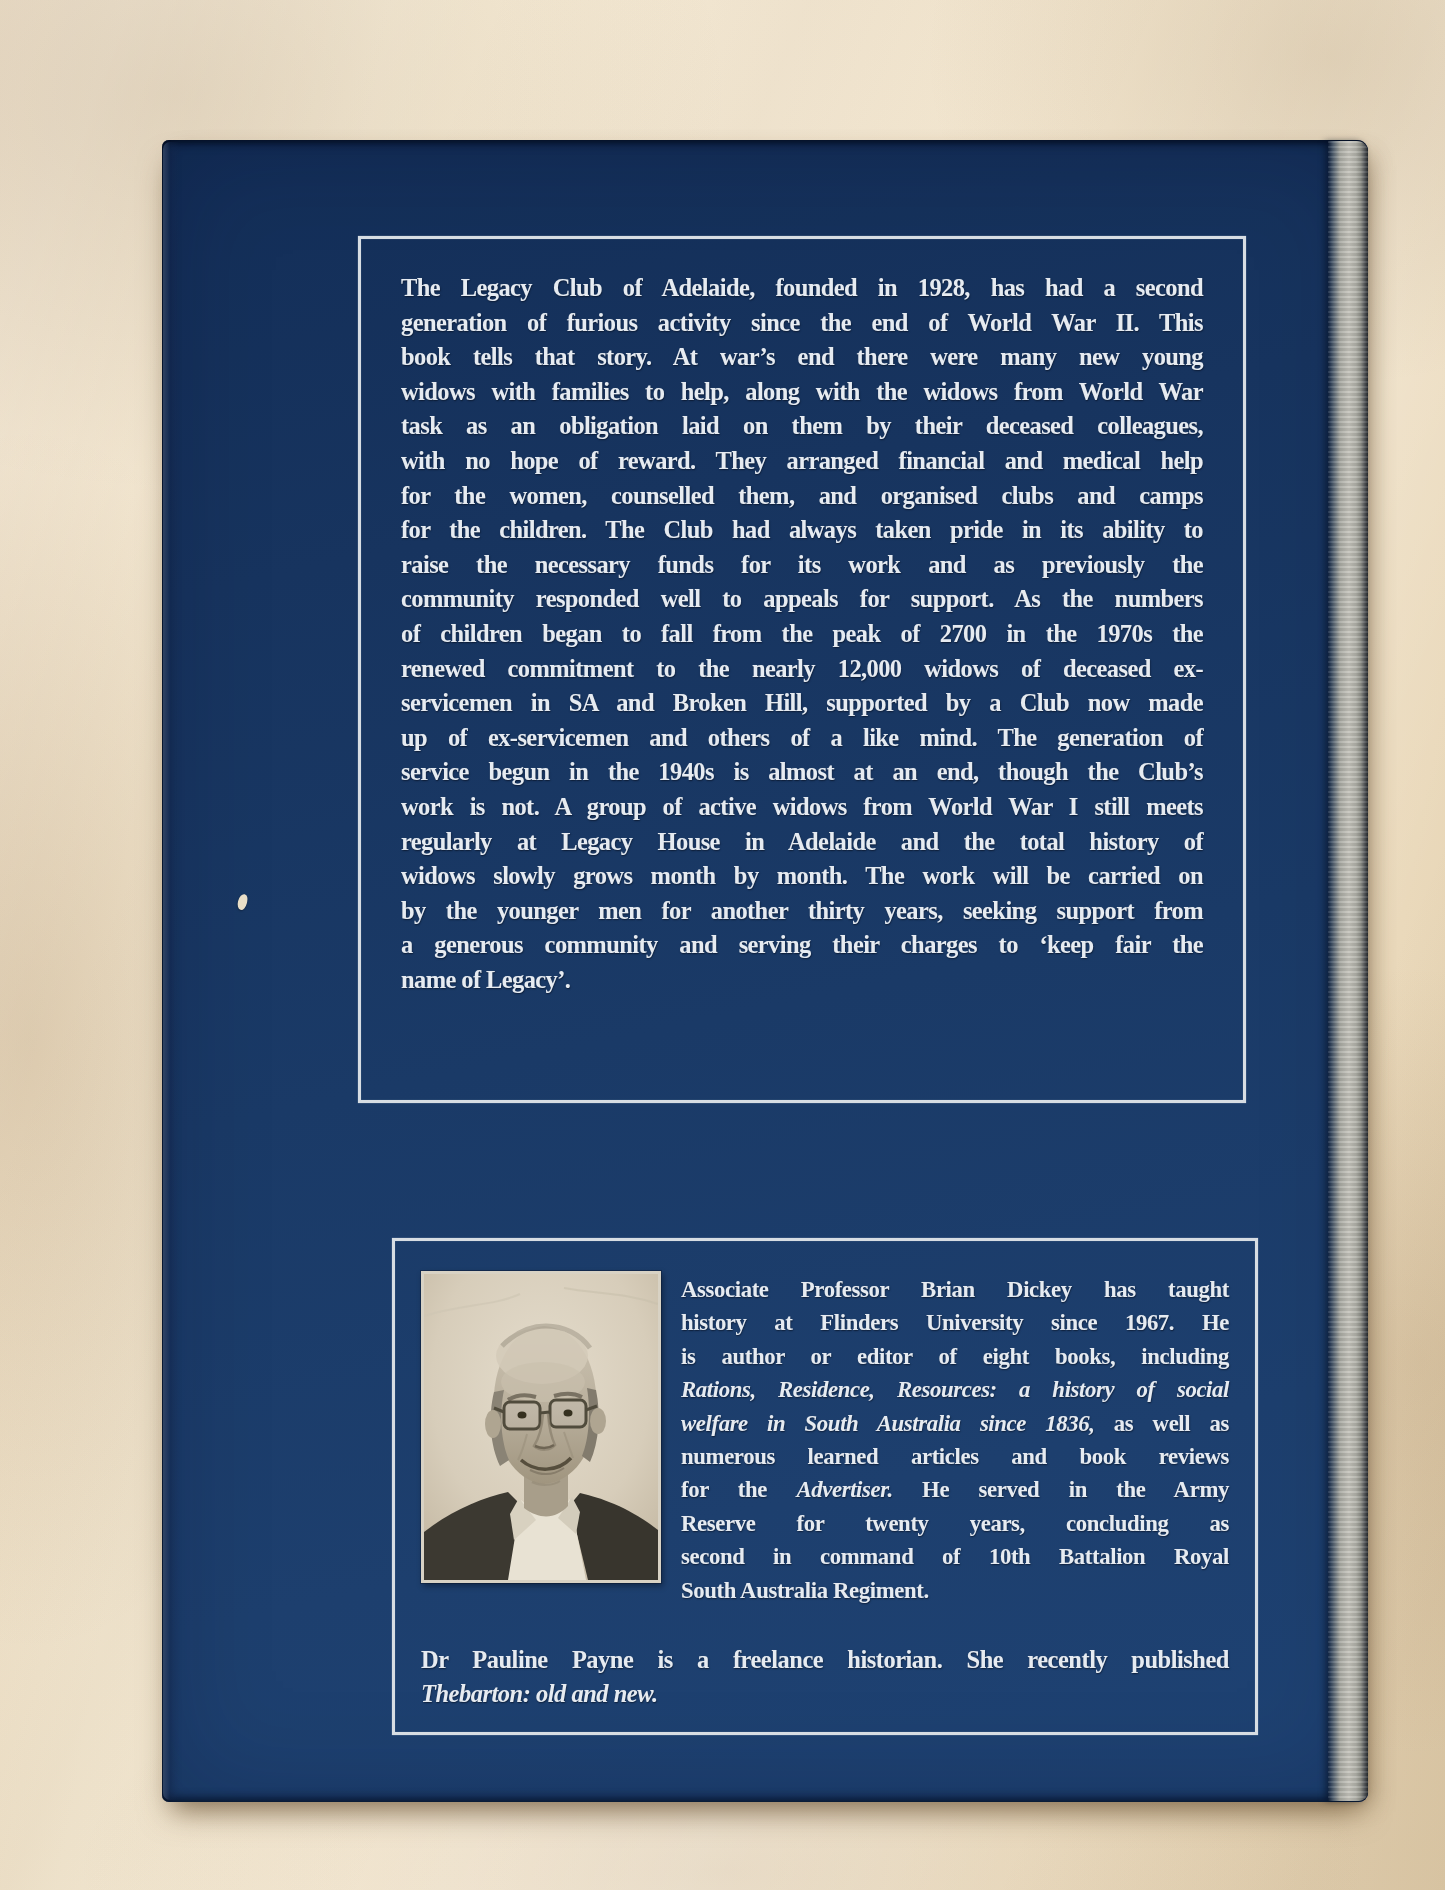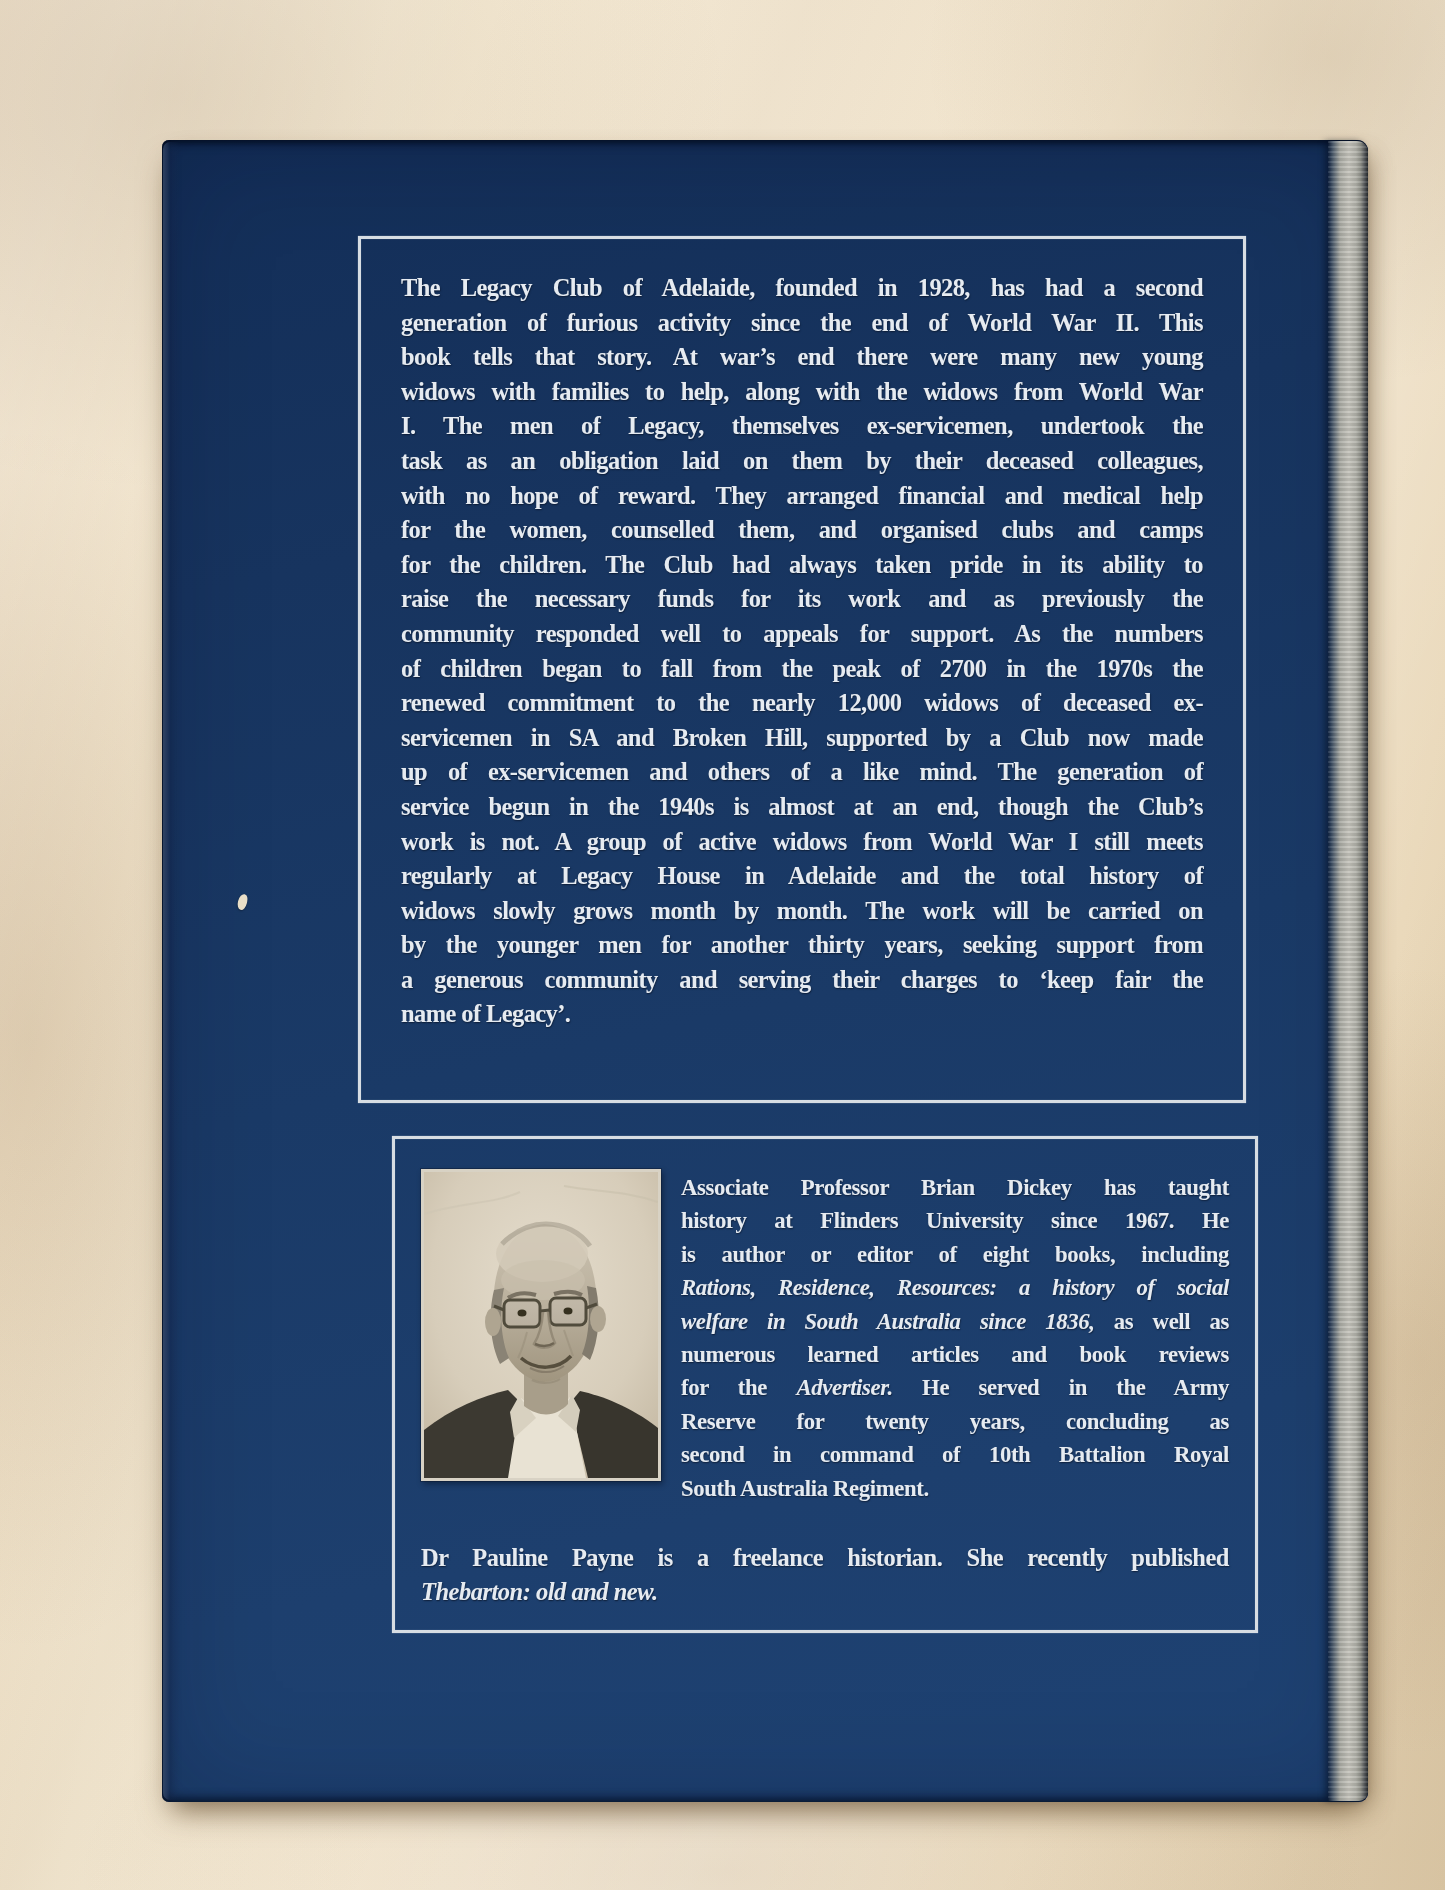--- a/index.html
+++ b/index.html
@@ -45,21 +45,21 @@
   .chip{ 
     position:absolute;left:76px;top:754px;width:9px;height:16px;
     background:#ead fill;background:#e9dfc8;border-radius:55% 45% 50% 50%;
     transform:rotate(14deg);box-shadow:0 1px 2px rgba(0,0,0,0.35);
   }
   .box{
     position:absolute;border:3px solid #d7dde3;box-sizing:border-box;
     box-shadow:0 0 1px rgba(230,238,245,0.6), inset 0 0 1px rgba(230,238,245,0.5);
   }
   .box1{left:196px;top:96px;width:888px;height:867px;padding:32px 40px 30px 40px;}
-  .box2{left:230px;top:996px;width:866px;height:497px;padding:30px 26px 22px 26px;}
+  .box2{left:230px;top:1098px;width:866px;height:497px;padding:30px 26px 22px 26px;}
   .line{
     color:#e6ebf1;text-align:justify;text-align-last:justify;
     text-shadow:0.5px 1px 1.5px rgba(3,11,26,0.65), 0 0 1px rgba(210,225,240,0.25);
     font-weight:bold;
   }
   .lines .line:last-child{text-align-last:left;}
   .blurb .line{font-size:24.5px;line-height:34.6px;letter-spacing:-0.6px;}
   .bio .line{font-size:22.8px;line-height:33.4px;letter-spacing:-0.4px;}
   .payne .line{font-size:24.5px;line-height:34px;letter-spacing:-0.5px;}
   .it{font-style:italic;}
@@ -82,21 +82,20 @@
     <div class="pages-edge"></div>
     <div class="chip"></div>
 
     <section class="box box1">
       <div class="lines blurb">
 
       <div class="line">The Legacy Club of Adelaide, founded in 1928, has had a second</div>
           <div class="line">generation of furious activity since the end of World War II. This</div>
           <div class="line">book tells that story. At war’s end there were many new young</div>
           <div class="line">widows with families to help, along with the widows from World War</div>
-          <div class="line">I. The men of Legacy, themselves ex-servicemen, undertook the</div>
           <div class="line">task as an obligation laid on them by their deceased colleagues,</div>
           <div class="line">with no hope of reward. They arranged financial and medical help</div>
           <div class="line">for the women, counselled them, and organised clubs and camps</div>
           <div class="line">for the children. The Club had always taken pride in its ability to</div>
           <div class="line">raise the necessary funds for its work and as previously the</div>
           <div class="line">community responded well to appeals for support. As the numbers</div>
           <div class="line">of children began to fall from the peak of 2700 in the 1970s the</div>
           <div class="line">renewed commitment to the nearly 12,000 widows of deceased ex-</div>
           <div class="line">servicemen in SA and Broken Hill, supported by a Club now made</div>
           <div class="line">up of ex-servicemen and others of a like mind. The generation of</div>

